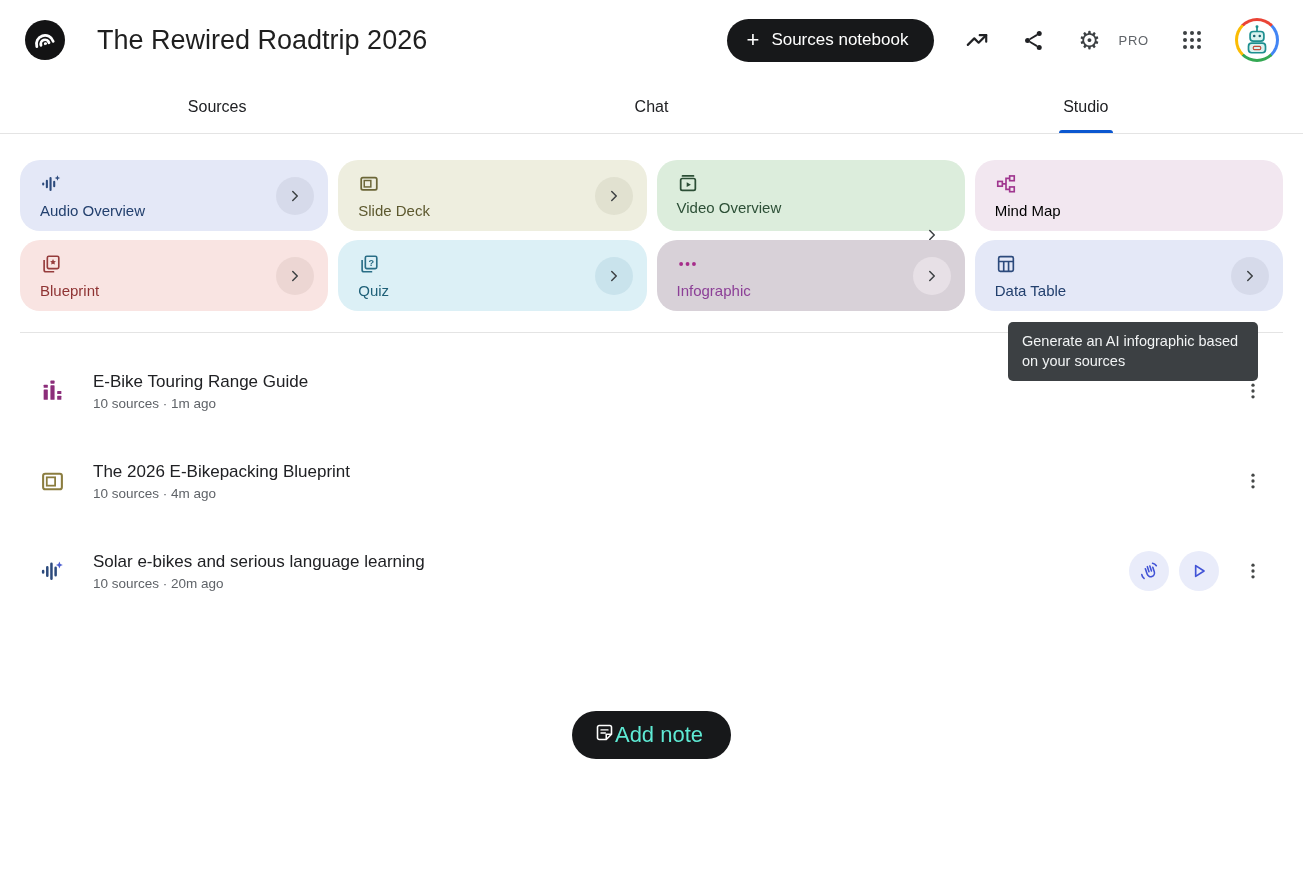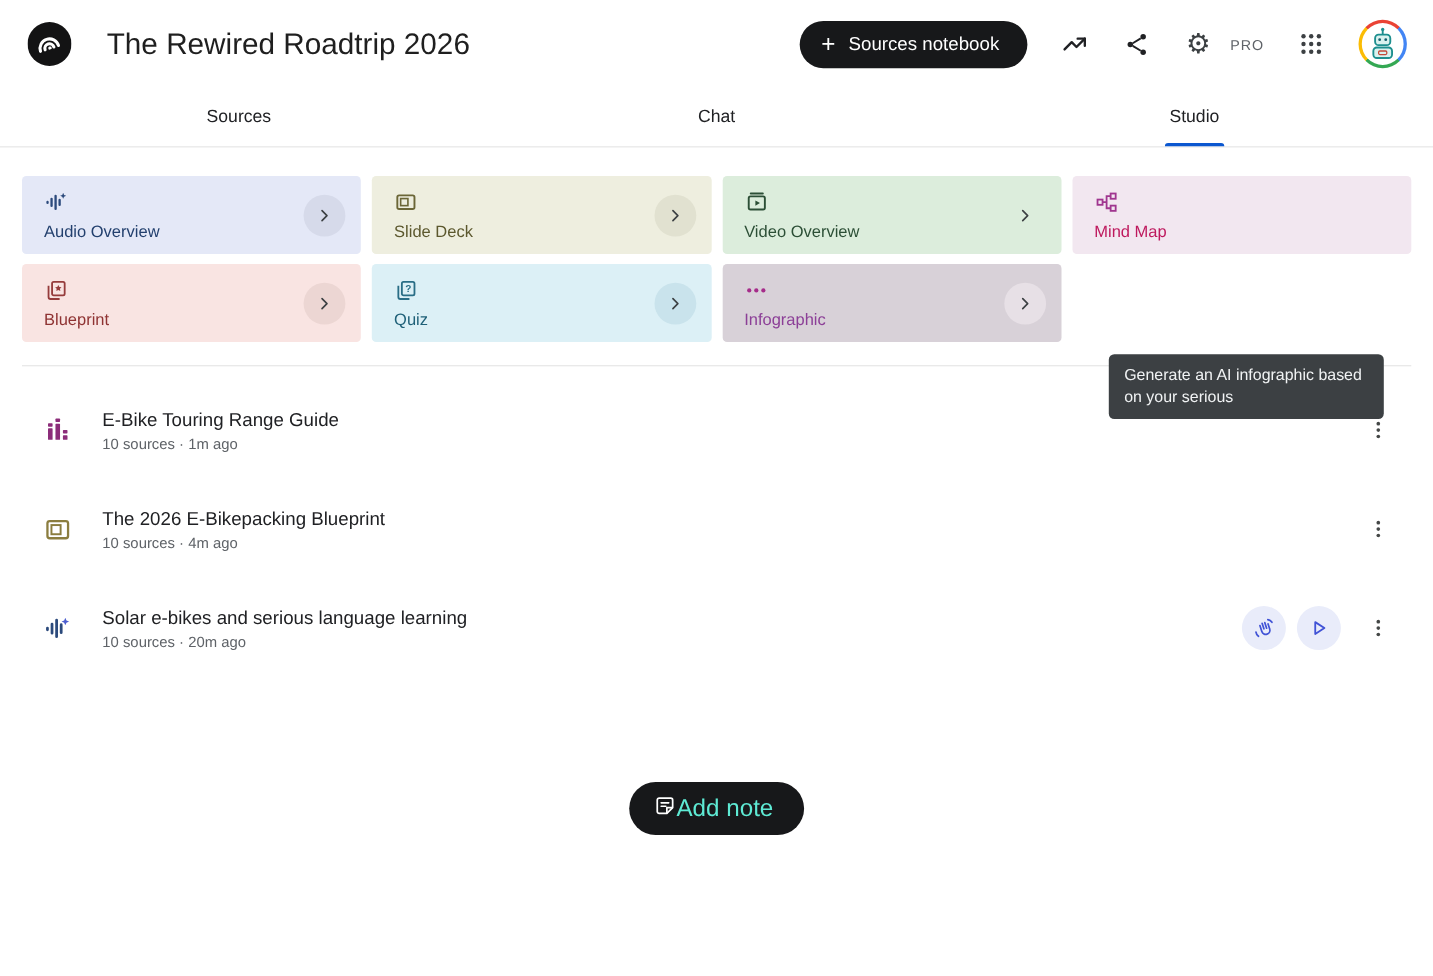--- a/index.html
+++ b/index.html
@@ -21,31 +21,31 @@
   .avatar-inner { width:100%; height:100%; border-radius:50%; background:#fff; display:flex; align-items:center; justify-content:center; overflow:hidden; }
 
   
   .tabs { display:flex; height:54px; border-bottom:1px solid #e4e4e4; }
   .tab { flex:1; display:flex; align-items:center; justify-content:center; font-size:16px; color:#202124; cursor:pointer; position:relative; }
   .tab.active::after { content:""; position:absolute; bottom:0; left:50%; transform:translateX(-50%); width:54px; height:3px; background:#0b57d0; border-radius:3px 3px 0 0; }
 
   
   .studio-panel { padding:26px 20px 0 20px; }
   .cards-grid { display:grid; grid-template-columns:repeat(4, 1fr); gap:9px 10px; }
-  .card { height:71px; border-radius:4px; padding:13px 14px 12px 20px; display:flex; align-items:stretch; cursor:pointer; }
+  .card { height:71px; border-radius:20px; padding:13px 14px 12px 20px; display:flex; align-items:stretch; cursor:pointer; }
   .card-main { display:flex; flex-direction:column; justify-content:space-between; }
   .card-label { font-size:15px; font-weight:500; }
   .card-right { margin-left:auto; align-self:center; }
   .chev-circle { width:38px; height:38px; border-radius:50%; display:flex; align-items:center; justify-content:center; }
   .chev-plain { width:38px; height:38px; display:flex; align-items:center; justify-content:center; }
 
   .c-audio   { background:#e4e8f7; } .c-audio .card-label  { color:#23406e; } .c-audio .chev-circle { background:#d6daea; }
   .c-slide   { background:#eeeedf;gap:20px; } .c-slide .card-label  { color:#5c582e; } .c-slide .chev-circle { background:#e1e1d0; }
-  .c-video   { background:#dcedgc; background:#dceddc; } .c-video .card-label { color:#2c4f36; }
-  .c-mindmap { background:#f2e7f0; } .c-mindmap .card-label { color:#be185d; }
+  .c-video   { background:#dcedgc; background:#dceddc;flex-direction:column; } .c-video .card-label { color:#2c4f36; }
+  .c-mindmap { background:#f2e7f0; } .c-mindmap .card-label { color:#000000; }
   .c-reports { background:#eeeedf; } .c-reports .card-label { color:#5c582e; }
   .c-flash   { background:#f9e4e2; } .c-flash .card-label  { color:#8f3333; } .c-flash .chev-circle { background:#ecd6d3; }
   .c-quiz    { background:#dcf0f6; } .c-quiz .card-label   { color:#1f6078; } .c-quiz .chev-circle  { background:#c9e3ec; }
   .c-infog   { background:#d8d1d8; } .c-infog .card-label  { color:#8c3f97; } .c-infog .chev-circle { background:#e7e0e6; }
   .c-table   { background:#e4e8f7; } .c-table .card-label  { color:#23406e; } .c-table .chev-circle { background:#d6daea; }
 
   .divider { height:1px; background:#e4e4e4; margin-top:21px; }
 
   
   .tooltip { position:absolute; left:1008px; top:322px; width:250px; background:#3c4043; color:#f1f3f4; font-size:14.5px; line-height:1.4; padding:9px 14px; border-radius:5px; z-index:5; }
@@ -276,26 +276,44 @@
         </div>
         <div class="card-right">
             <span class="chev-circle">
           <svg viewBox="0 0 24 24" width="18" height="18" fill="none" stroke="#3c4043" stroke-width="2" stroke-linecap="round" stroke-linejoin="round">
                 <polyline points="9,6 15,12 9,18"></polyline>
               </svg>
         </span>
           </div>
       </div>
 
+      <div class="card c-table">
+        <div class="card-main">
+          <span>
+            <svg viewBox="0 0 24 24" width="22" height="22" fill="none" stroke="#2c4a7c" stroke-width="1.8">
+              <rect x="4" y="4" width="16" height="16" rx="1.8"></rect>
+              <path d="M4 9.3 h16 M9.5 9.3 V20 M14.8 9.3 V20"></path>
+            </svg>
+          </span>
+          <span class="card-label">Data Table</span>
+        </div>
+        <div class="card-right">
+            <span class="chev-circle">
+          <svg viewBox="0 0 24 24" width="18" height="18" fill="none" stroke="#3c4043" stroke-width="2" stroke-linecap="round" stroke-linejoin="round">
+                <polyline points="9,6 15,12 9,18"></polyline>
+              </svg>
+        </span>
+          </div>
+      </div>
 
     </div>
     <div class="divider"></div>
   </section>
 
-  <div class="tooltip">Generate an AI infographic based on your serious</div>
+  <div class="tooltip">Generate an AI infographic based on your sources</div>
 
   <section class="artifacts">
 
     <div class="artifact-row">
       <span class="artifact-icon">
         <svg viewBox="0 0 24 24" width="25" height="25" fill="#8c2d7a">
           <rect x="3.5" y="5.5" width="4" height="3" rx="0.6"></rect>
             <rect x="3.5" y="10" width="4" height="10" rx="0.6"></rect>
           <rect x="10" y="1.5" width="4" height="3" rx="0.6"></rect>
             <rect x="10" y="6" width="4" height="14" rx="0.6"></rect>

